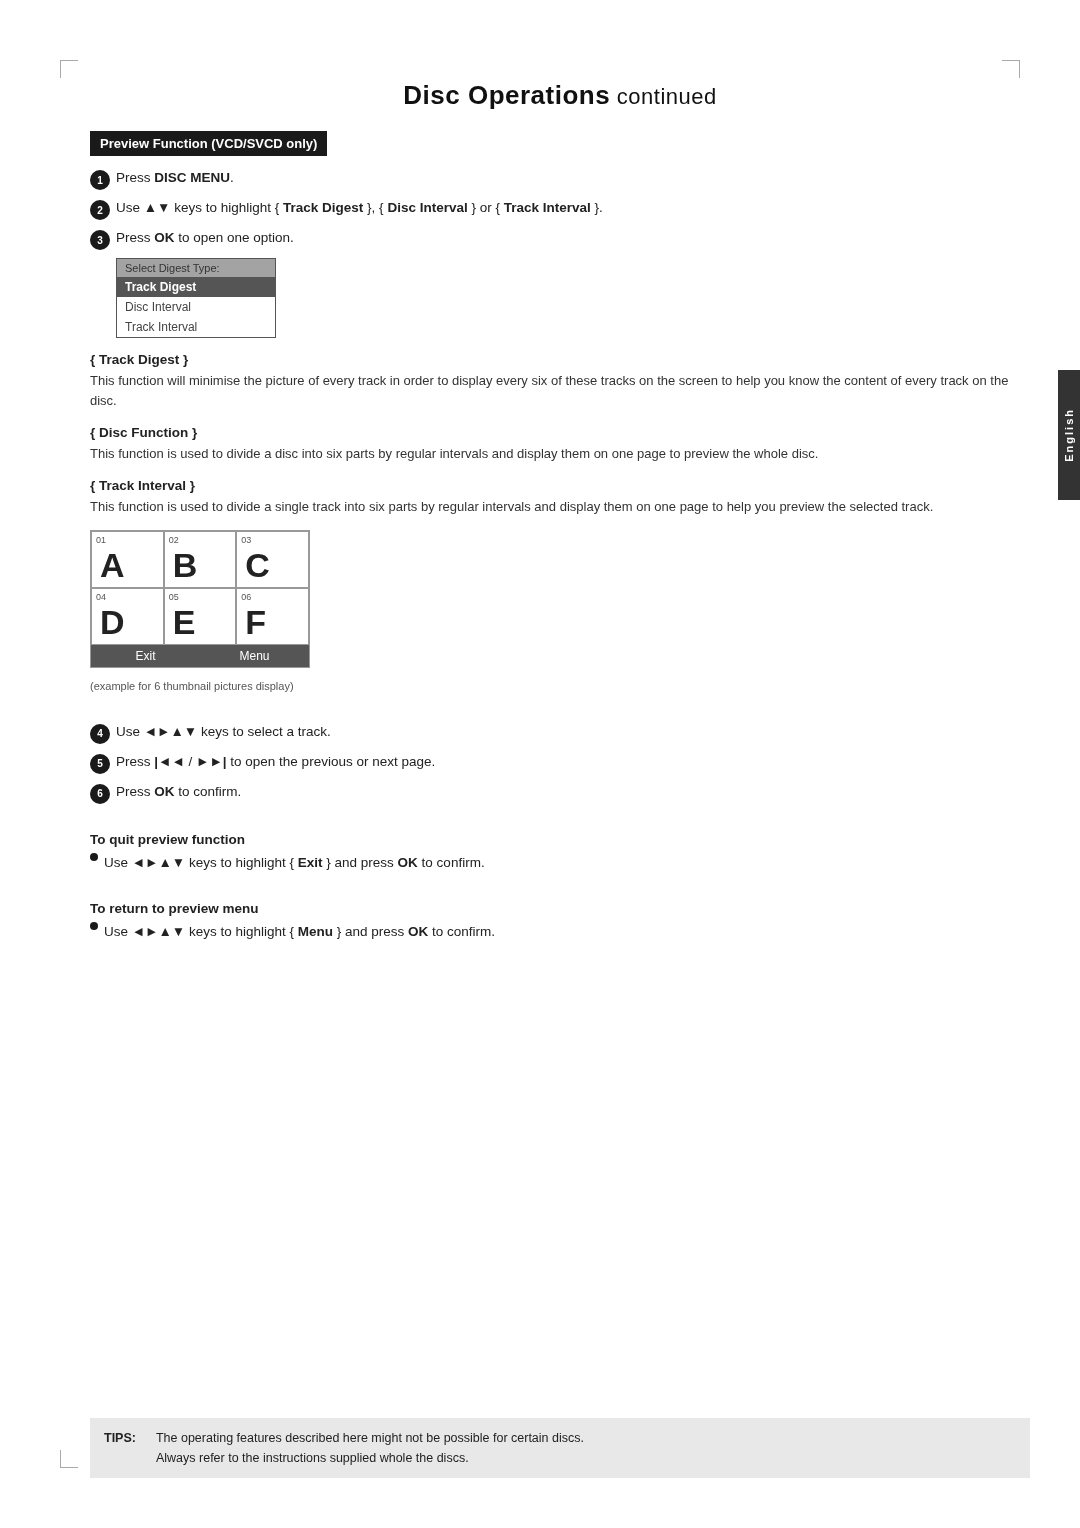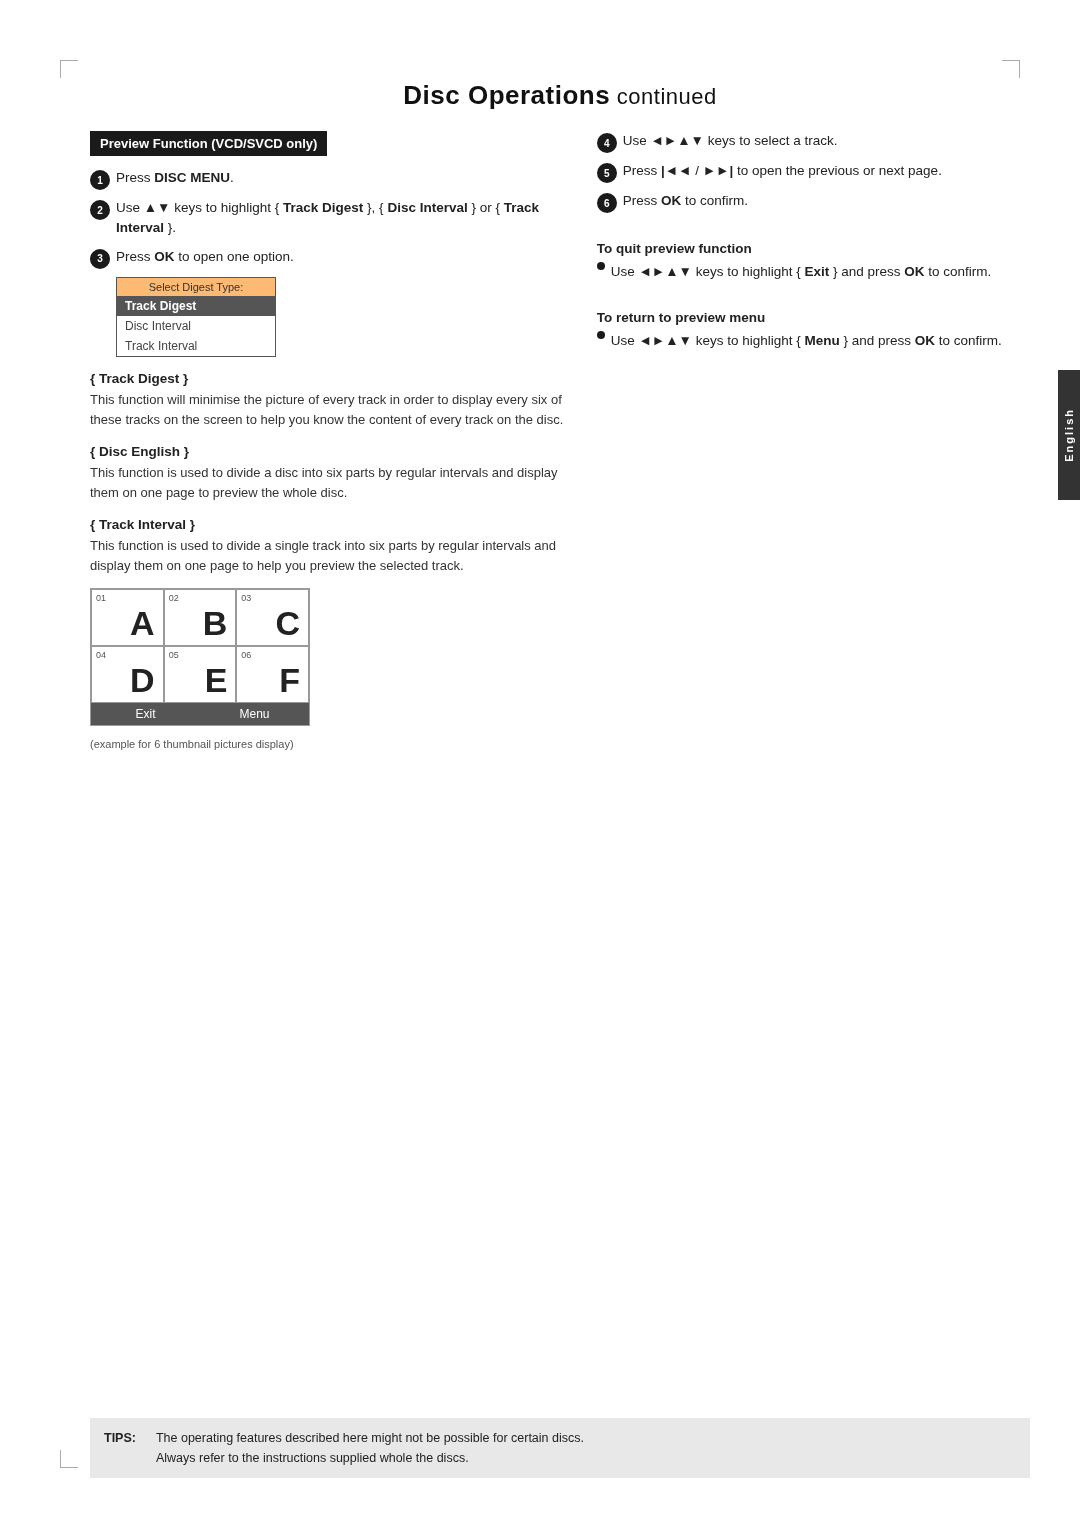--- a/index.html
+++ b/index.html
@@ -80,20 +80,21 @@
     }
     .page-title .title-sub {
       font-weight: normal;
       font-size: 22px;
     }
 
     
     .two-col {
       display: flex;
       gap: 30px;
+      flex-direction: column;
     }
     .col-left {
       flex: 1.1;
     }
     .col-right {
       flex: 1;
     }
 
     
     .preview-header {
@@ -135,25 +136,24 @@
     .bold { font-weight: bold; }
 
     
     .digest-table {
       border: 1px solid #555;
       margin: 8px 0 8px 26px;
       width: 160px;
       font-size: 12px;
     }
     .digest-table-header {
-      background: #fdba74;
+      background: #a3a3a3;
       padding: 3px 8px;
       font-size: 11px;
       color: #333;
-      text-align: center;
     }
     .digest-table-item {
       padding: 3px 8px;
       color: #444;
     }
     .digest-table-item.selected {
       background: #555;
       color: white;
       font-weight: bold;
     }
@@ -185,21 +185,20 @@
     .track-cell {
       border: 1px solid #999;
       padding: 4px 8px 2px 4px;
       font-size: 30px;
       font-weight: bold;
       color: #222;
       min-height: 55px;
       display: flex;
       flex-direction: column;
       position: relative;
-      align-items: flex-end;
     }
     .track-cell-num {
       font-size: 9px;
       font-weight: normal;
       color: #555;
       position: absolute;
       top: 3px;
       left: 4px;
     }
     .track-cell-letter {
@@ -335,21 +334,21 @@
         <div class="digest-table-item selected">Track Digest</div>
         <div class="digest-table-item">Disc Interval</div>
         <div class="digest-table-item">Track Interval</div>
       </div>
 
       
       <div class="section-header">{ Track Digest }</div>
       <div class="section-body">This function will minimise the picture of every track in order to display every six of these tracks on the screen to help you know the content of every track on the disc.</div>
 
       
-      <div class="section-header">{ Disc English }</div>
+      <div class="section-header">{ Disc Function }</div>
       <div class="section-body">This function is used to divide a disc into six parts by regular intervals and display them on one page to preview the whole disc.</div>
 
       
       <div class="section-header">{ Track Interval }</div>
       <div class="section-body">This function is used to divide a single track into six parts by regular intervals and display them on one page to help you preview the selected track.</div>
 
       
       <div class="track-diagram">
         <div class="track-grid">
           <div class="track-cell">

